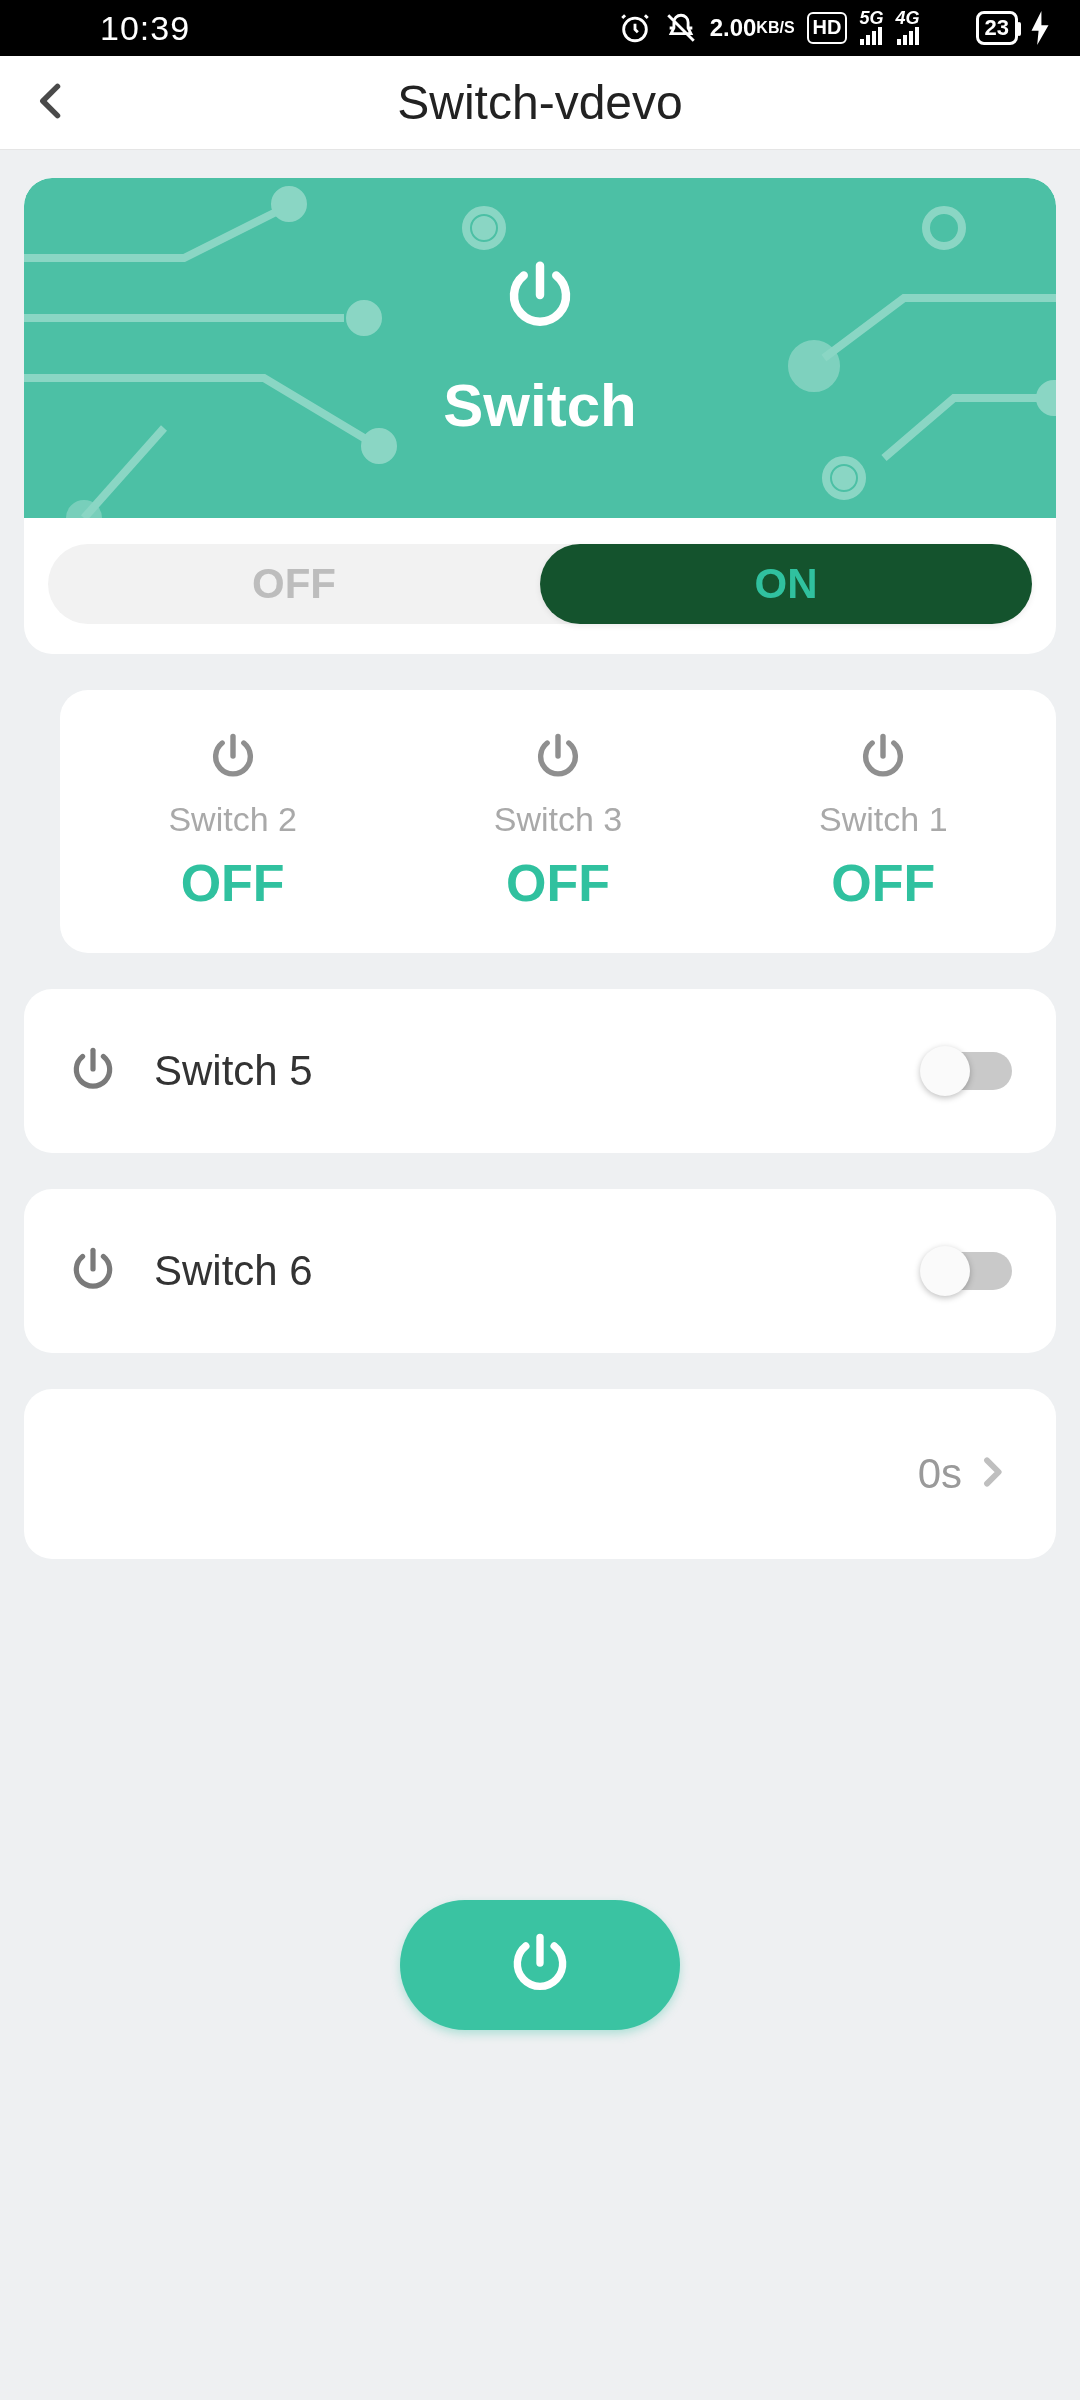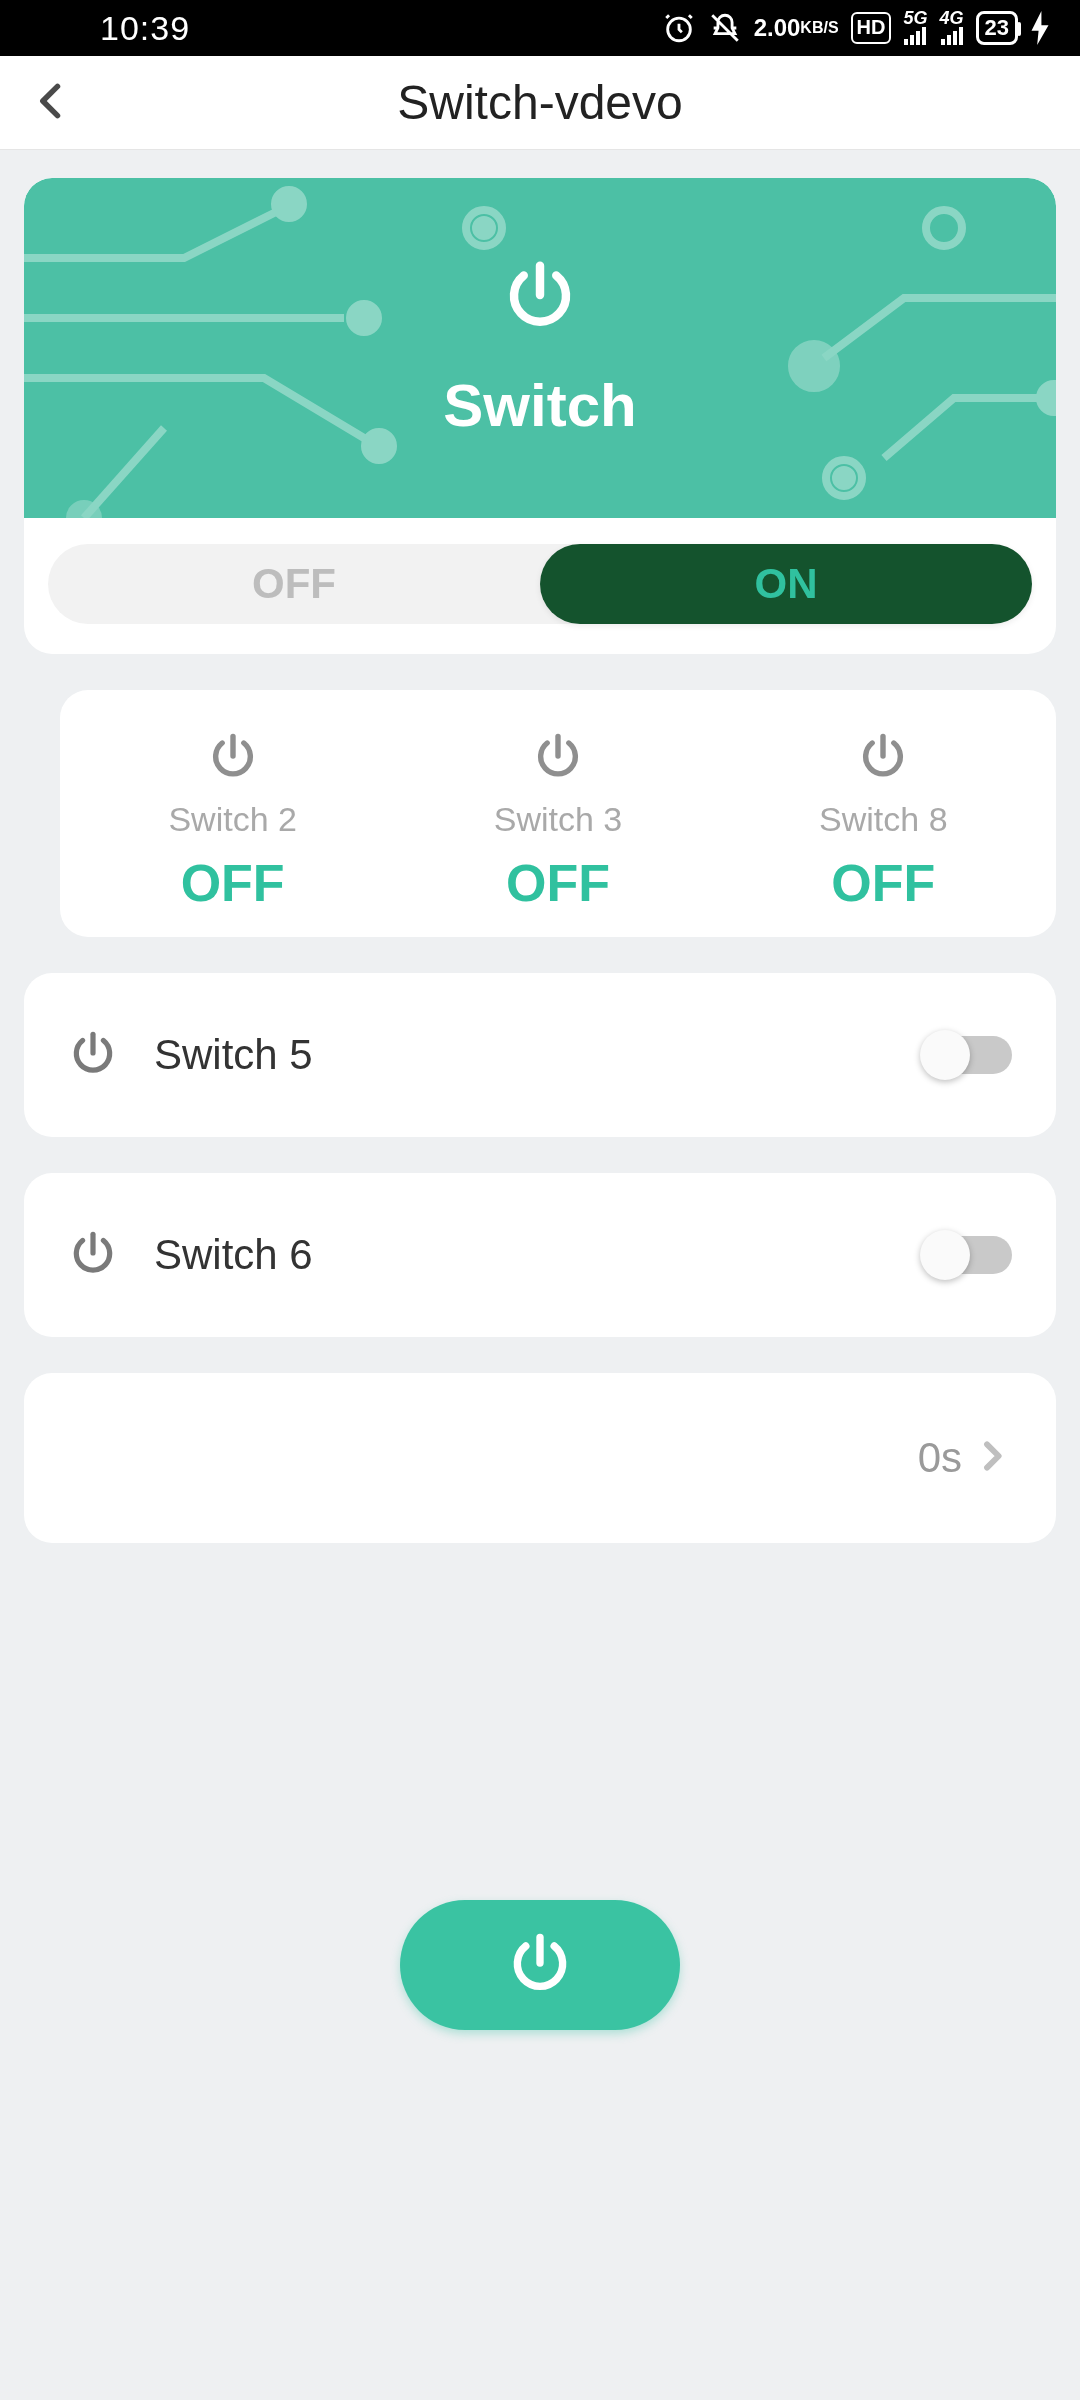--- a/index.html
+++ b/index.html
@@ -12,21 +12,21 @@
   .status-right { display: flex; align-items: center; gap: 12px; }
   .status-icon { display: inline-flex; align-items: center; justify-content: center; }
   .kbs { display:flex; flex-direction:row; align-items:center; line-height:0.9; }
   .kbs .top { font-size:24px; font-weight:600;}
   .kbs .bot { font-size:16px; font-weight:600;}
   .hd-badge { border:2px solid #fff; border-radius:6px; font-size:20px; font-weight:700; padding:0 4px; height:32px; display:flex; align-items:center;}
   .sig { display:flex; flex-direction:column; align-items:center; line-height:0.8;font-style:italic;}
   .sig .lbl { font-size:18px; font-weight:600;}
   .sig .bars { display:flex; align-items:flex-end; gap:2px; height:20px;}
   .sig .bars span{ width:4px; background:#fff;}
-  .bat { border:3px solid #fff; border-radius:8px; padding:0 6px; font-size:22px; font-weight:700; height:34px; display:flex; align-items:center; position:relative;}
+  .bat { border:3px solid #fff; border-radius:8px; padding:0 6px; font-size:22px; font-weight:700; height:34px; display:flex; align-items:center; position:relative;margin-left:44px;}
   .bat::after{content:""; position:absolute; right:-6px; top:8px; width:4px; height:14px; background:#fff; border-radius:2px;}
 
   
   .title-bar { height: 94px; background: #fff; display: flex; align-items: center; justify-content: center; position: relative; border-bottom: 1px solid #e5e5e5; }
   .back-btn { position: absolute; left: 30px; top: 50%; transform: translateY(-50%); }
   .title-text { font-size: 48px; color: #222; font-weight: 400; }
 
   
   .content { flex: 1; padding: 28px 24px 0 24px; overflow:hidden; background:#eef0f2; position:relative;}
 
@@ -36,21 +36,21 @@
   .hero { height: 340px; background: #4cc0a5; position:relative; border-radius:28px 28px 0 0; display:flex; flex-direction:column; align-items:center; justify-content:center;gap:15px; }
   .hero-icon { margin-bottom: 18px; }
   .hero-label { color:#fff; font-size:60px; font-weight:700; }
   .circuit { position:absolute; inset:0; opacity:0.35; }
 
   .segmented { display:flex; background:#f2f2f2; border-radius:999px; margin:26px 24px 30px 24px; height:80px; }
   .seg { flex:1; display:flex; align-items:center; justify-content:center; font-size:42px; font-weight:700; color:#bdbdbd; border-radius:999px; }
   .seg.active { background:#14532d; color:#30c19f; box-shadow: 0 2px 6px rgba(0,0,0,0.08); }
 
   
-  .triple { display:flex; justify-content:space-around; padding:40px 10px 24px 10px;margin-left:36px; }
+  .triple { display:flex; justify-content:space-around; padding:40px 10px 40px 10px;margin-left:36px; }
   .sw-col { display:flex; flex-direction:column; align-items:center; gap:14px; }
   .sw-col .lbl { font-size:34px; color:#a9a9a9; }
   .sw-col .state { font-size:52px; font-weight:800; color:#30c19f; }
 
   
   .row-card { background:#fff; border-radius:28px; margin-bottom:36px; height:164px; display:flex; align-items:center; padding:0 44px; }
   .row-left { display:flex; align-items:center; gap:36px; }
   .row-label { font-size:42px; color:#333; }
   .row-spacer { flex:1; }
   .row-value { font-size:42px; color:#9a9a9a; margin-right:10px;}
@@ -181,21 +181,21 @@
               <path d="M7 6a8 8 0 1 0 10 0"></path>
             </svg></span>
         <span class="lbl">Switch 3</span>
         <span class="state">OFF</span>
       </div>
       <div class="sw-col">
         <span><svg width="52" height="52" viewBox="0 0 24 24" fill="none" stroke="#8f8f8f" stroke-width="2.5" stroke-linecap="round">
               <path d="M12 3v9"></path>
               <path d="M7 6a8 8 0 1 0 10 0"></path>
             </svg></span>
-        <span class="lbl">Switch 8</span>
+        <span class="lbl">Switch 1</span>
         <span class="state">OFF</span>
       </div>
     </div>
 
     <div class="row-card">
       <div class="row-left">
         <span><svg width="50" height="50" viewBox="0 0 24 24" fill="none" stroke="#7a7a7a" stroke-width="2.5" stroke-linecap="round">
               <path d="M12 3v9"></path>
               <path d="M7 6a8 8 0 1 0 10 0"></path>
             </svg></span>

